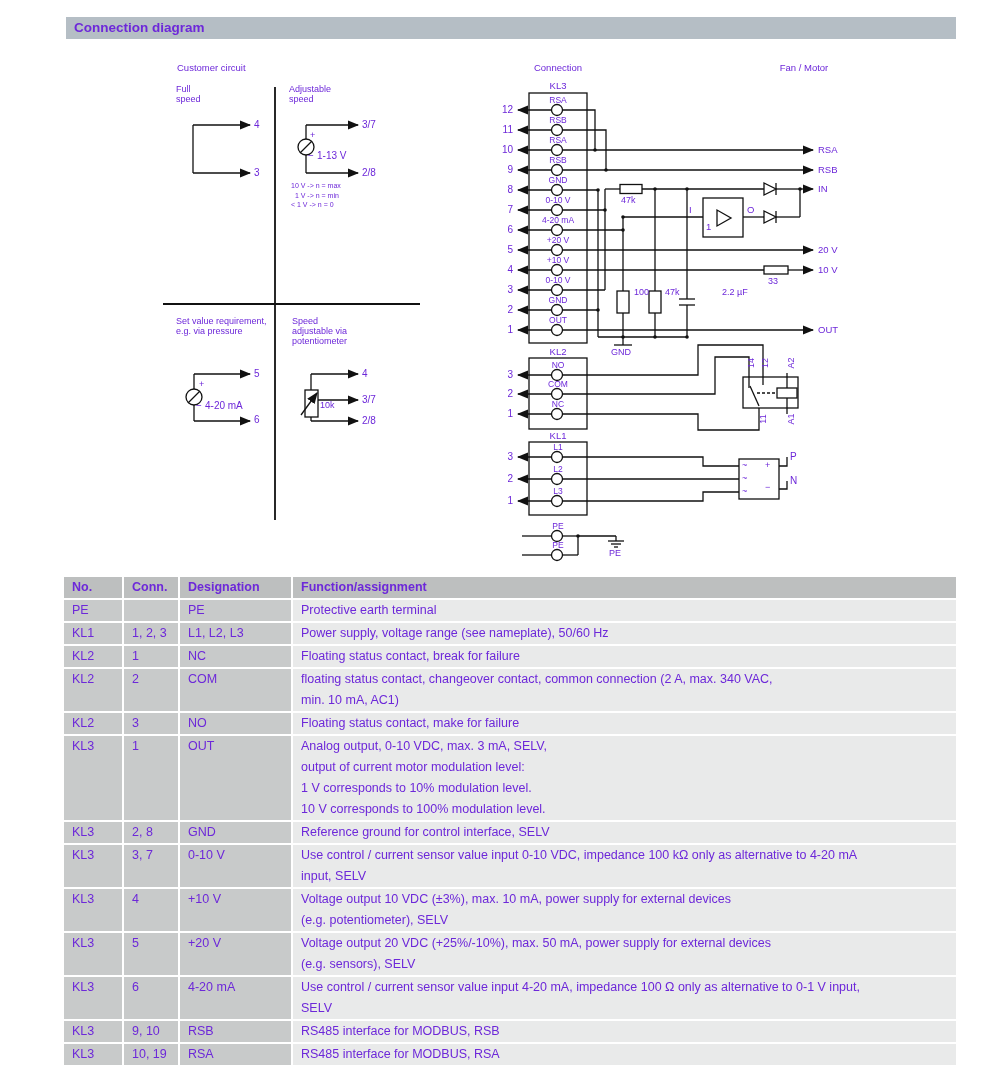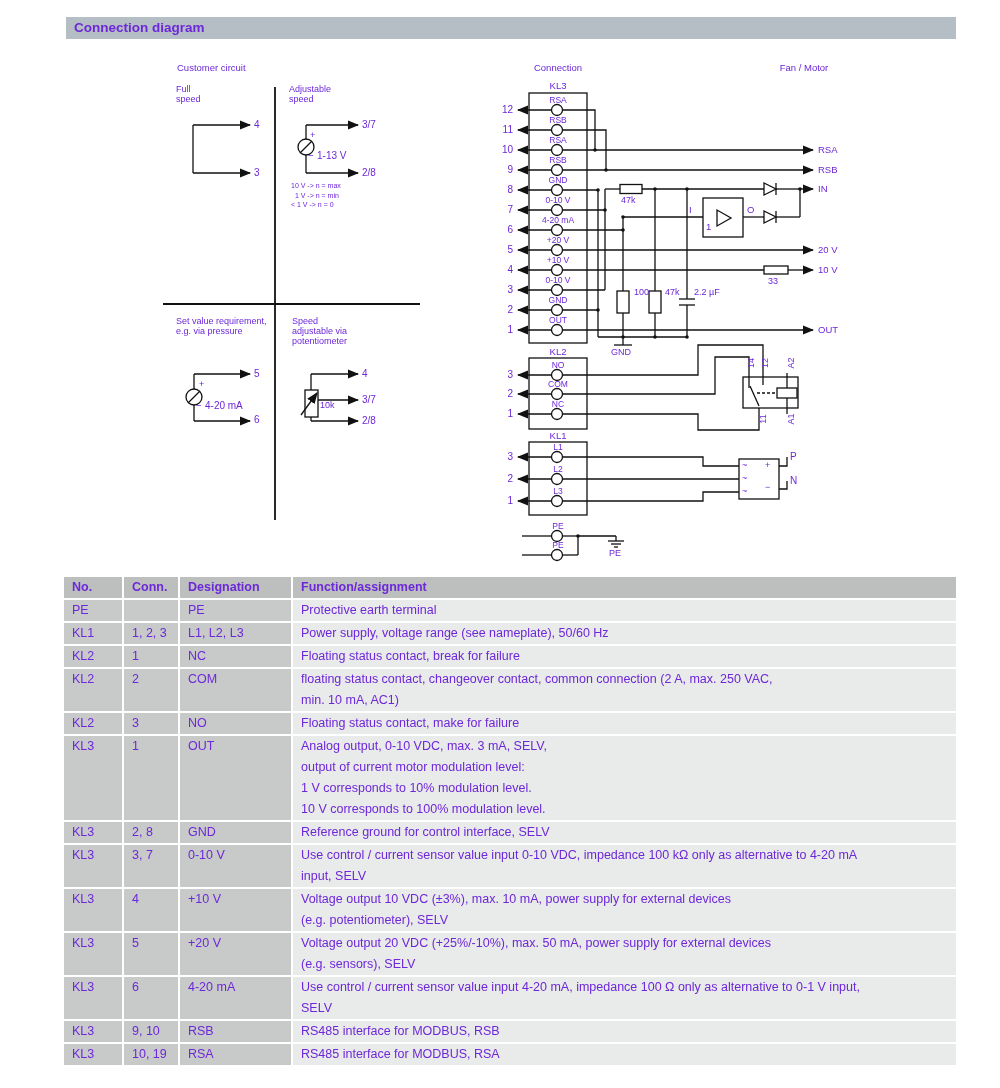--- a/index.html
+++ b/index.html
@@ -333,21 +333,21 @@
   <div class="pnum" style="left:491px;top:473px">2</div>
   <div class="pnum" style="left:491px;top:495px">1</div>
 
   <div class="plabel" style="left:558px;top:522px">PE</div>
   <div class="plabel" style="left:558px;top:541px">PE</div>
   <div class="lbl" style="left:609px;top:548px">PE</div>
 
   <div class="lbl" style="left:621px;top:195px">47k</div>
   <div class="lbl" style="left:634px;top:287px">100</div>
   <div class="lbl" style="left:665px;top:287px">47k</div>
-  <div class="lbl" style="left:694px;top:287px">2.2 µF</div>
+  <div class="lbl" style="left:722px;top:287px">2.2 µF</div>
   <div class="lbl" style="left:611px;top:347px">GND</div>
   <div class="lbl t95" style="left:689px;top:204px">I</div>
   <div class="lbl t95" style="left:747px;top:204px">O</div>
   <div class="lbl t95" style="left:706px;top:221px">1</div>
   <div class="lbl" style="left:768px;top:276px">33</div>
 
   <div class="lbl t95" style="left:818px;top:144px">RSA</div>
   <div class="lbl t95" style="left:818px;top:164px">RSB</div>
   <div class="lbl t95" style="left:818px;top:183px">IN</div>
   <div class="lbl t95" style="left:818px;top:244px">20 V</div>
@@ -397,21 +397,21 @@
     <tr>
       <td class="c1">KL2</td>
       <td class="c1">1</td>
       <td class="c1">NC</td>
       <td class="c2">Floating status contact, break for failure</td>
     </tr>
     <tr>
       <td class="c1">KL2</td>
       <td class="c1">2</td>
       <td class="c1">COM</td>
-      <td class="c2">floating status contact, changeover contact, common connection (2 A, max. 250 VAC,
+      <td class="c2">floating status contact, changeover contact, common connection (2 A, max. 340 VAC,
 min. 10 mA, AC1)</td>
     </tr>
     <tr>
       <td class="c1">KL2</td>
       <td class="c1">3</td>
       <td class="c1">NO</td>
       <td class="c2">Floating status contact, make for failure</td>
     </tr>
     <tr>
       <td class="c1">KL3</td>

